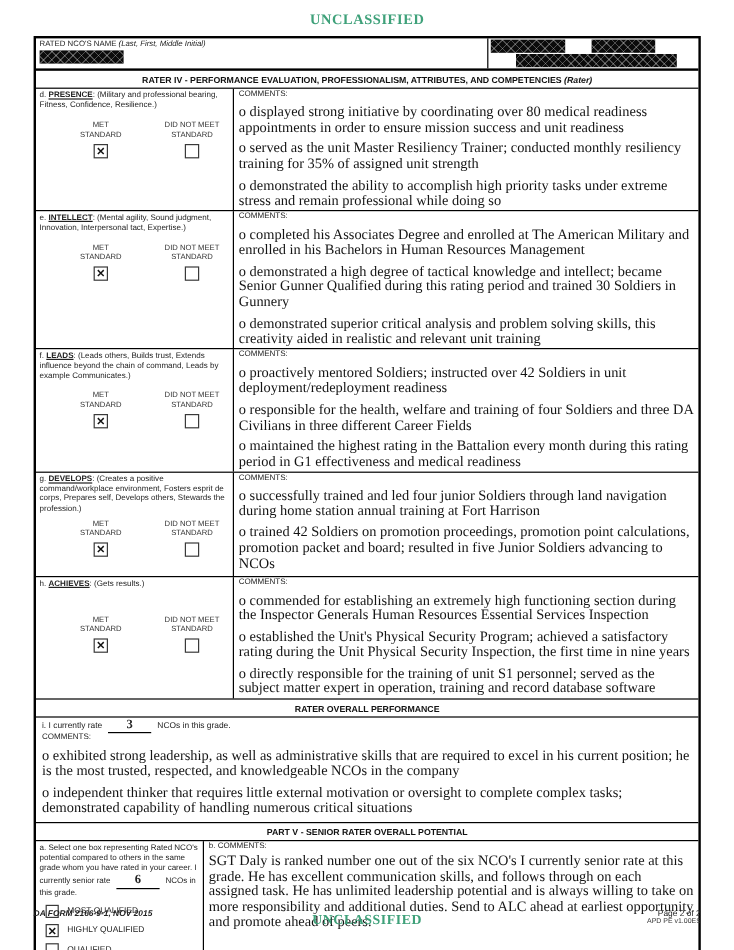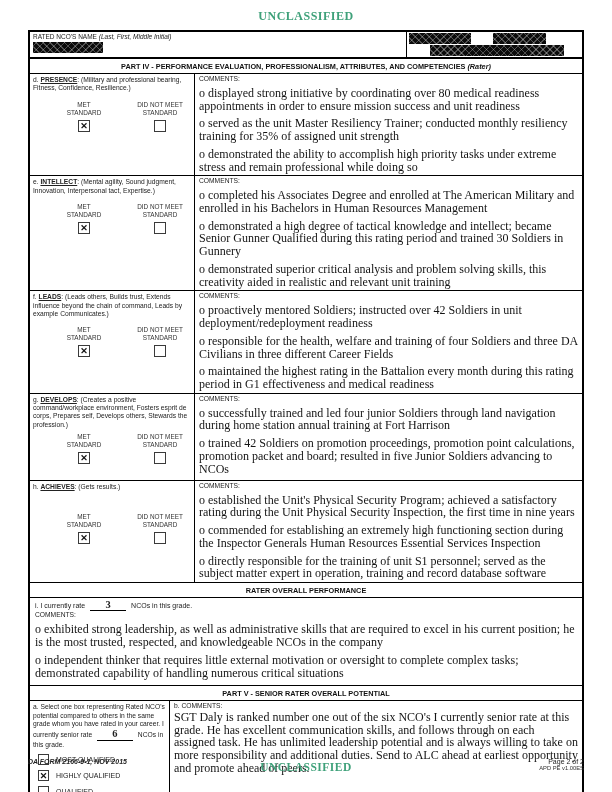--- a/index.html
+++ b/index.html
@@ -124,21 +124,21 @@
       <div class="name-right">
         <div class="nr-row1">
           <div class="redact nr-a"></div>
           <div class="redact nr-b"></div>
         </div>
         <div class="redact nr-c"></div>
       </div>
     </div>
 
     <div class="band">
-      <span>PART IV - PERFORMANCE EVALUATION, PROFESSIONALISM, ATTRIBUTES, AND COMPETENCIES</span>
+      <span>RATER IV - PERFORMANCE EVALUATION, PROFESSIONALISM, ATTRIBUTES, AND COMPETENCIES</span>
       <span class="suffix">(Rater)</span>
     </div>
 
     <div class="section" id="sec-d">
       <div class="sec-left">
         <div class="sec-title">
           <span>d.</span>
           <span class="t">PRESENCE</span><span>:  (Military and professional bearing, Fitness, Confidence, Resilience.)</span>
         </div>
         <div class="std-row">
@@ -256,22 +256,22 @@
           </div>
           <div class="std-col">
             <div class="std-label">DID NOT MEET
 STANDARD</div>
             <div class="checkbox"></div>
           </div>
         </div>
       </div>
       <div class="sec-right comments">
         <div class="comments-label">COMMENTS:</div>
+        <p>o commended for establishing an extremely high functioning section during the Inspector Generals Human Resources Essential Services Inspection</p>
         <p>o established the Unit's Physical Security Program; achieved a satisfactory rating during the Unit Physical Security Inspection, the first time in nine years</p>
-        <p>o commended for establishing an extremely high functioning section during the Inspector Generals Human Resources Essential Services Inspection</p>
         <p>o directly responsible for the training of unit S1 personnel; served as the subject matter expert in operation, training and record database software</p>
       </div>
     </div>
 
     <div class="band">RATER OVERALL PERFORMANCE</div>
 
     <div class="i-section comments">
       <div class="i-line">
         <span>i.  I currently rate</span>
         <span class="fill-value">3</span>

